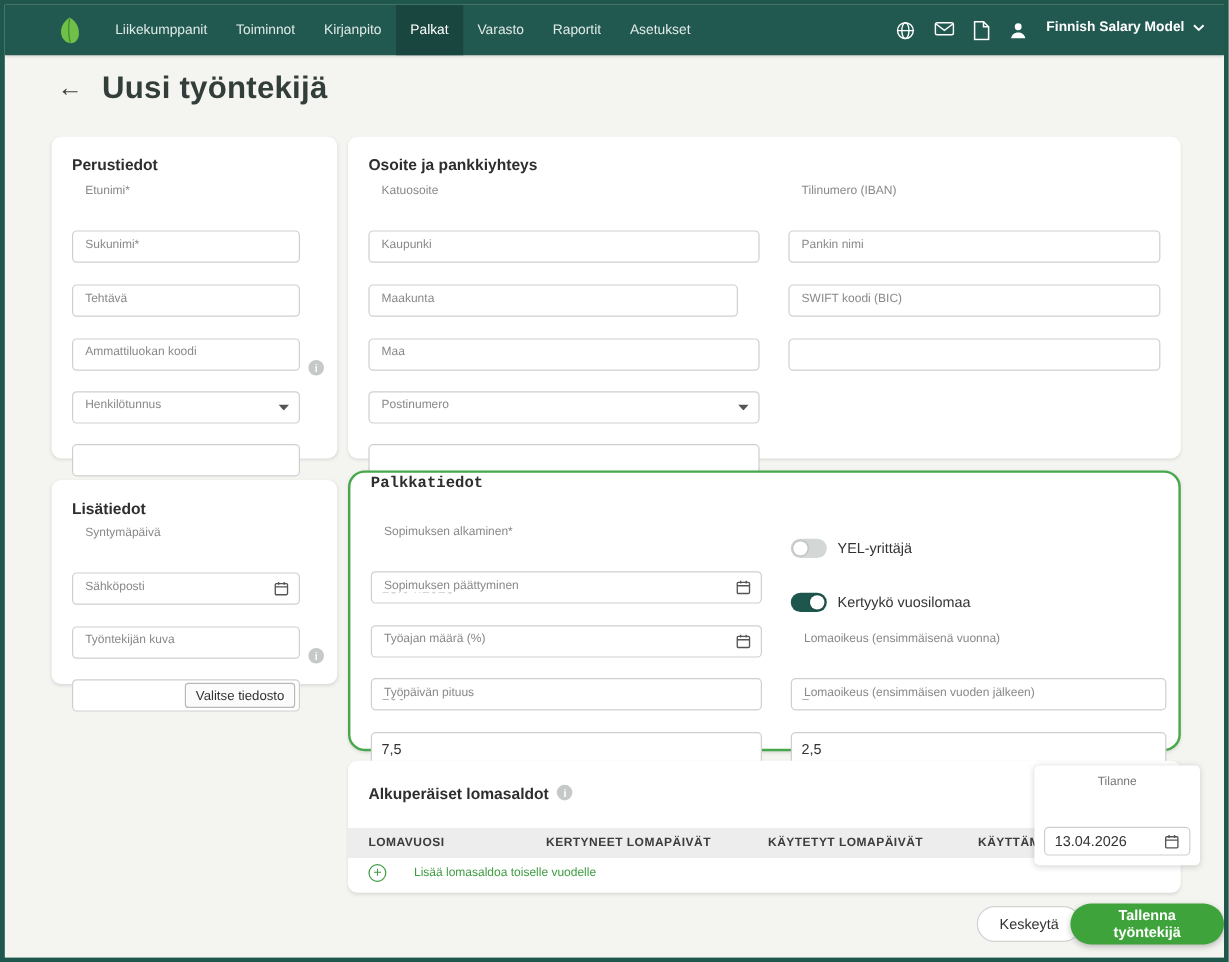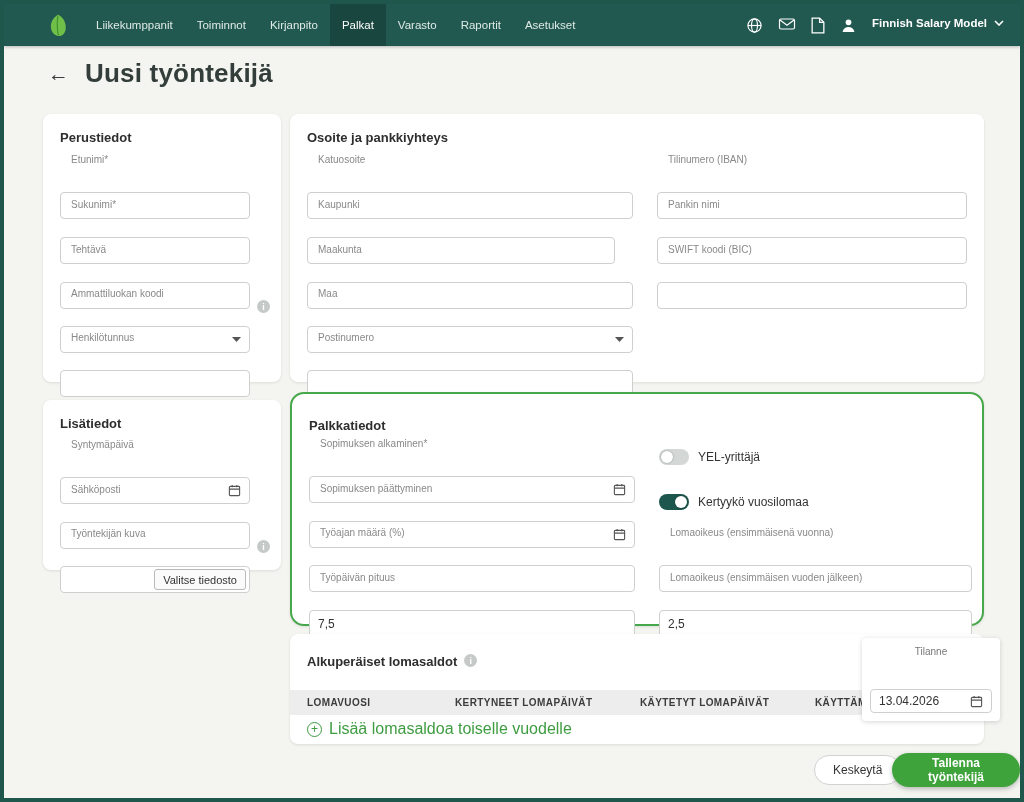--- a/index.html
+++ b/index.html
@@ -55,22 +55,22 @@
   .toggle::after { content:""; position:absolute; width:12px; height:12px; border-radius:50%;
                    background:#fff; top:2px; left:2px; box-shadow:0 0 2px rgba(0,0,0,.35); }
   .toggle.on { background:#1D564C; }
   .toggle.on::after { left:16px; }
   .tlabel { font-size:12px; color:#333; }
 
   
   .thead { position:absolute; left:0; right:0; top:56px; height:25px; background:#ECEDEC;
            display:flex; align-items:center; padding-left:17px; }
   .th { font-size:10px; font-weight:bold; color:#3C3C3C; letter-spacing:.4px; }
-  .addlink { position:absolute; left:17px; top:86px; display:flex; align-items:center; gap:7px;
-             color:#3E9C41; font-size:16px; cursor:pointer; }
+  .addlink { position:absolute; left:17px; top:86px; display:flex; align-items:center; gap:23px;
+             color:#3E9C41; font-size:10px; cursor:pointer; }
   .pluscircle { width:15px; height:15px; border:1.5px solid #3E9C41; border-radius:50%; color:#3E9C41;
                 font-size:12px; line-height:1; display:inline-flex; align-items:center; justify-content:center; }
   .pluscircle::after { content:"+"; margin-top:-1px; }
 
   .tilanne-panel { position:absolute; left:858px; top:634px; width:138px; background:#fff;
                    border-radius:4px; box-shadow:0 1px 5px rgba(0,0,0,.16); padding:8px; z-index:5; }
   .tilanne-panel .plabel { font-size:10px; color:#777; margin-bottom:3px;text-align:center; }
   .tilanne-panel .fbox { height:24px; }
 
   
@@ -274,21 +274,21 @@
       <span class="flabel">Työntekijän kuva</span>
       <div class="fbox" style="padding-right:3px;">
         <input style="">
         <span class="file-btn">Valitse tiedosto</span>
       </div>
     </div>
     <span class="info abs" style="left:214px; top:140px;"></span>
   </div>
 
   <div class="card green" style="left:286px; top:388px; width:694px; height:234px;">
-    <h2 style="padding-top:24px;">Palkkatiedot</h2>
+    <h2 style="padding-top:1px;font-family:Liberation Mono, monospace;">Palkkatiedot</h2>
 
     <div class="field" style="left:17px; top:50px; width:326px;">
       <span class="flabel">Sopimuksen alkaminen*</span>
       <div class="fbox">
         <input value="13.04.2026" style="">
         <span class="cal">
           <svg width="13" height="13" viewBox="0 0 14 14" fill="none" stroke="#555" stroke-width="1.2">
             <rect x="1.5" y="2.5" width="11" height="10" rx="1"></rect>
               <path d="M1.5 5.5h11M4.5 1v2.5M9.5 1v2.5"></path>
           </svg>

